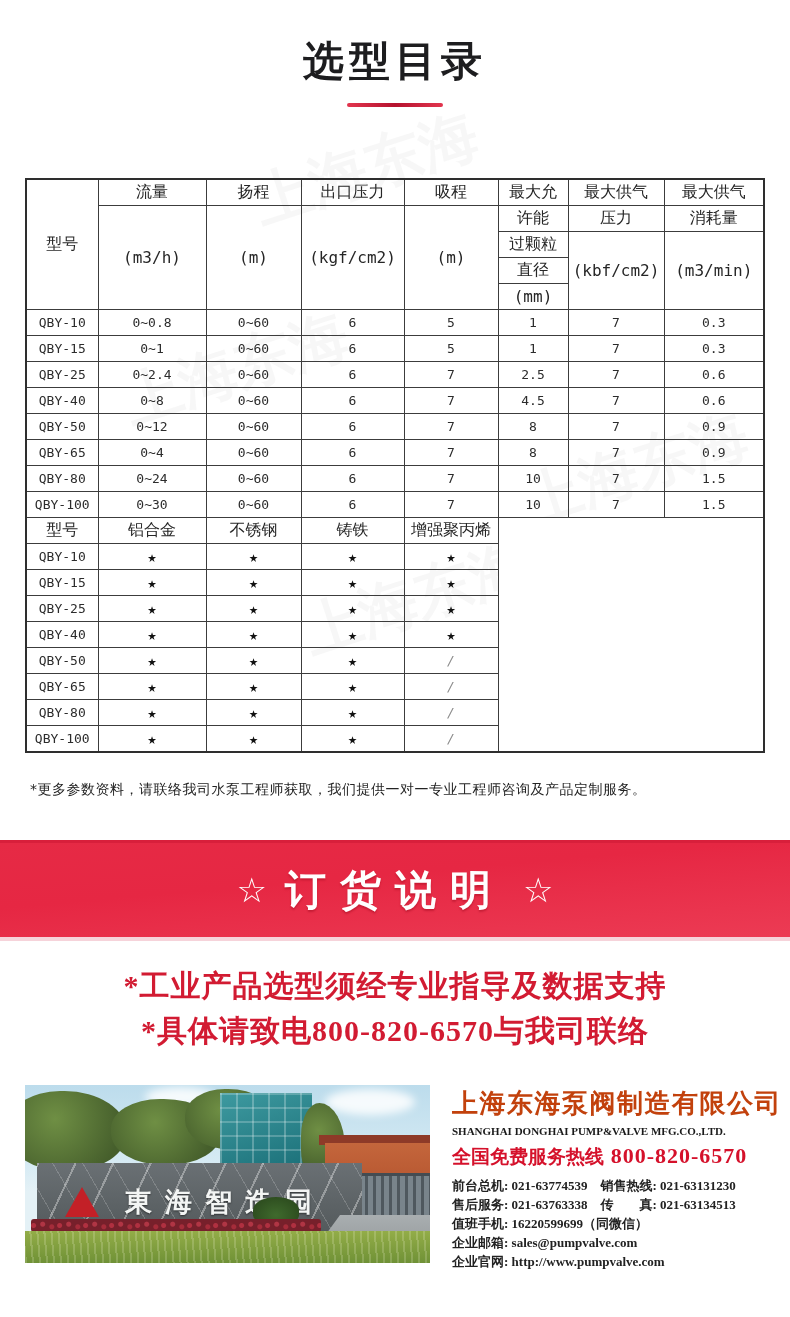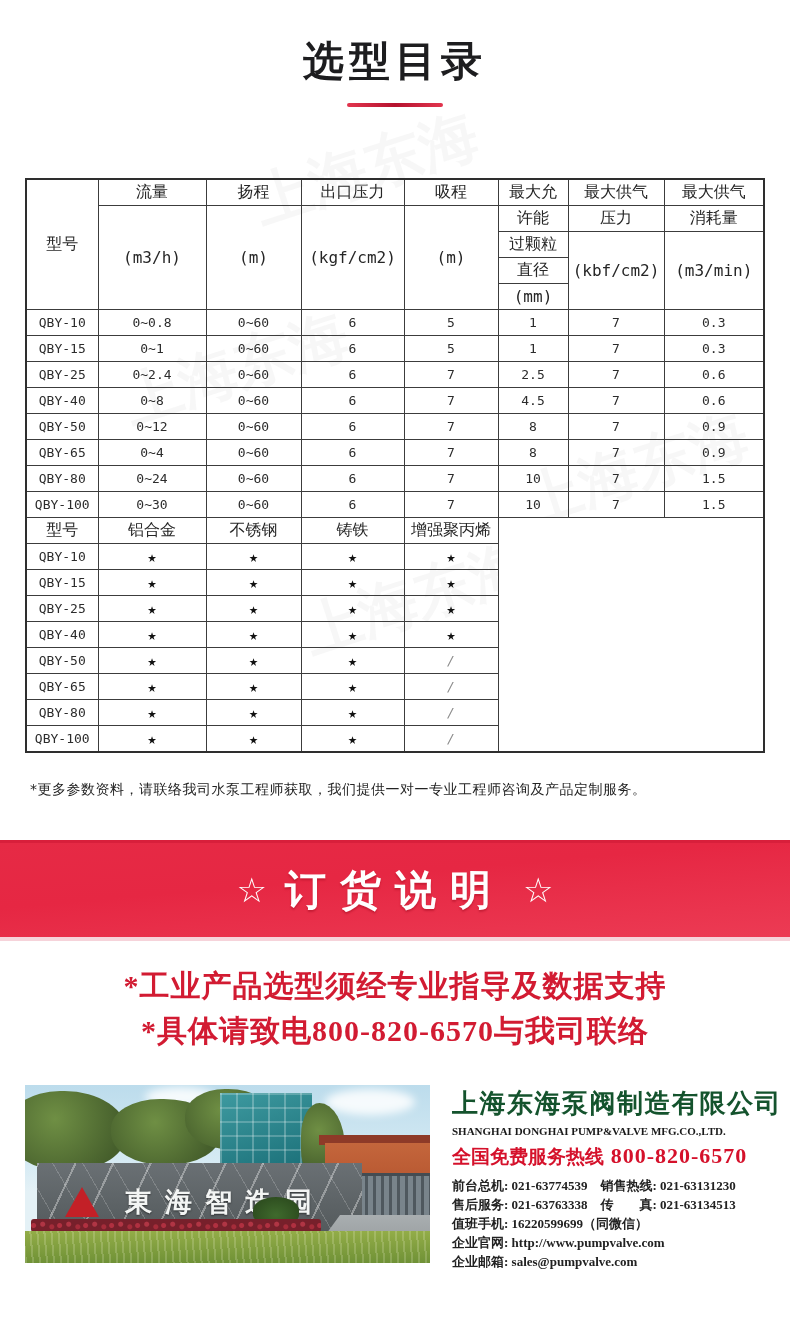--- a/index.html
+++ b/index.html
@@ -112,21 +112,21 @@
   .p-lawn{position:absolute;left:0;top:146px;width:405px;height:32px;
     background:
       repeating-linear-gradient(85deg,rgba(255,255,230,0.18) 0 2px,transparent 2px 7px),
       linear-gradient(180deg,#93ad48,#6f9136);}
   .p-drive{position:absolute;left:280px;top:130px;width:125px;height:48px;
     background:linear-gradient(180deg,#a9aeb0,#8e9496);
     clip-path:polygon(28% 0,100% 0,100% 100%,0 100%);}
   
   .company{position:absolute;top:1086px;left:452px;width:330px;}
   .company .name-cn{
-    font-size:26px;font-weight:bold;color:#14532d;letter-spacing:1.5px;white-space:nowrap;
+    font-size:26px;font-weight:bold;color:#c2410c;letter-spacing:1.5px;white-space:nowrap;
   }
   .company .name-en{
     font-family:"Liberation Serif","DejaVu Serif",serif;
     font-size:11px;font-weight:bold;color:#1a1a1a;margin-top:4px;white-space:nowrap;
   }
   .company .hotline{
     margin-top:6px;font-size:19px;font-weight:bold;color:#d5112b;white-space:nowrap;
   }
   .company .hotline .num{
     font-family:"Liberation Serif","DejaVu Serif",serif;font-size:22px;letter-spacing:1px;
@@ -377,16 +377,16 @@
   <div class="name-cn">上海东海泵阀制造有限公司</div>
   <div class="name-en">SHANGHAI DONGHAI PUMP&amp;VALVE MFG.CO.,LTD.</div>
   <div class="hotline">
     <span>全国免费服务热线</span>
     <span class="num">800-820-6570</span>
   </div>
   <div class="details">
     <div class="detail">前台总机: 021-63774539　销售热线: 021-63131230</div>
     <div class="detail">售后服务: 021-63763338　传　　真: 021-63134513</div>
     <div class="detail">值班手机: 16220599699（同微信）</div>
+    <div class="detail">企业邮箱: sales@pumpvalve.com</div>
     <div class="detail">企业官网: http://www.pumpvalve.com</div>
-    <div class="detail">企业邮箱: sales@pumpvalve.com</div>
   </div>
 </div>
 
 </body></html>

